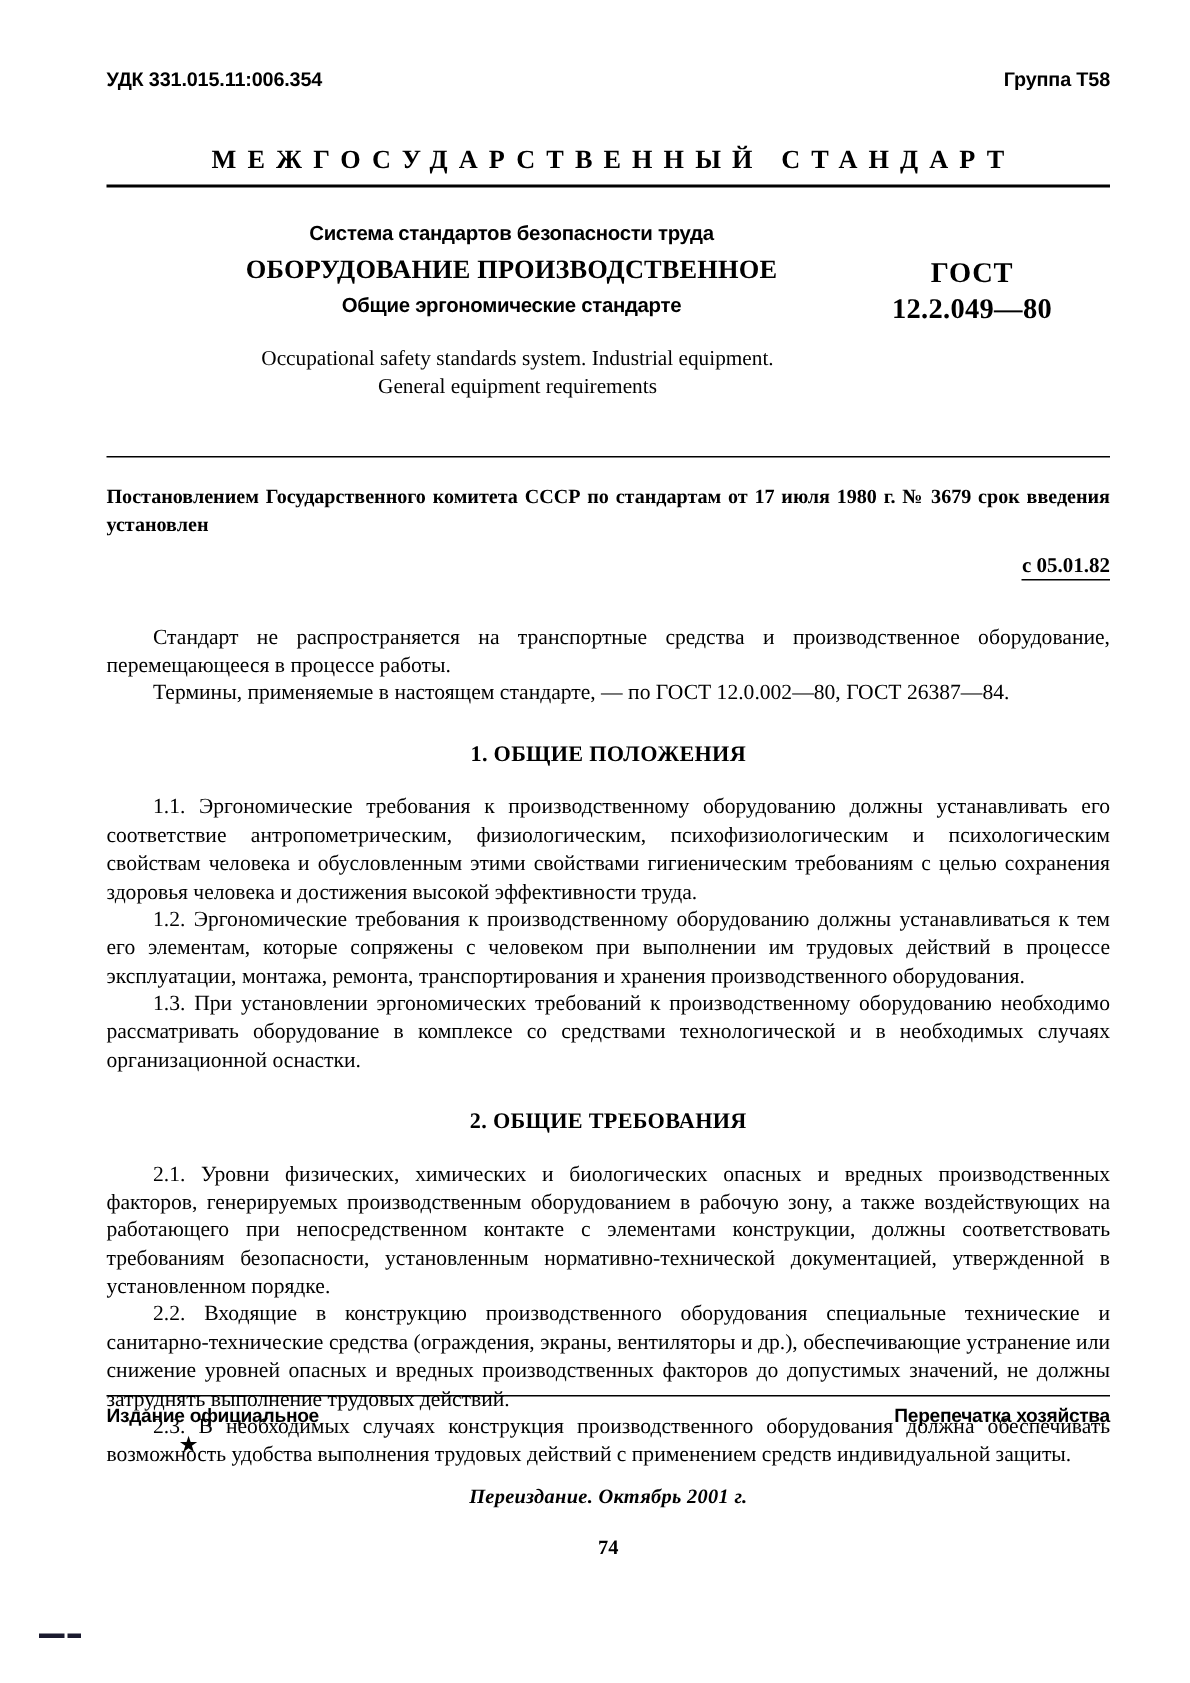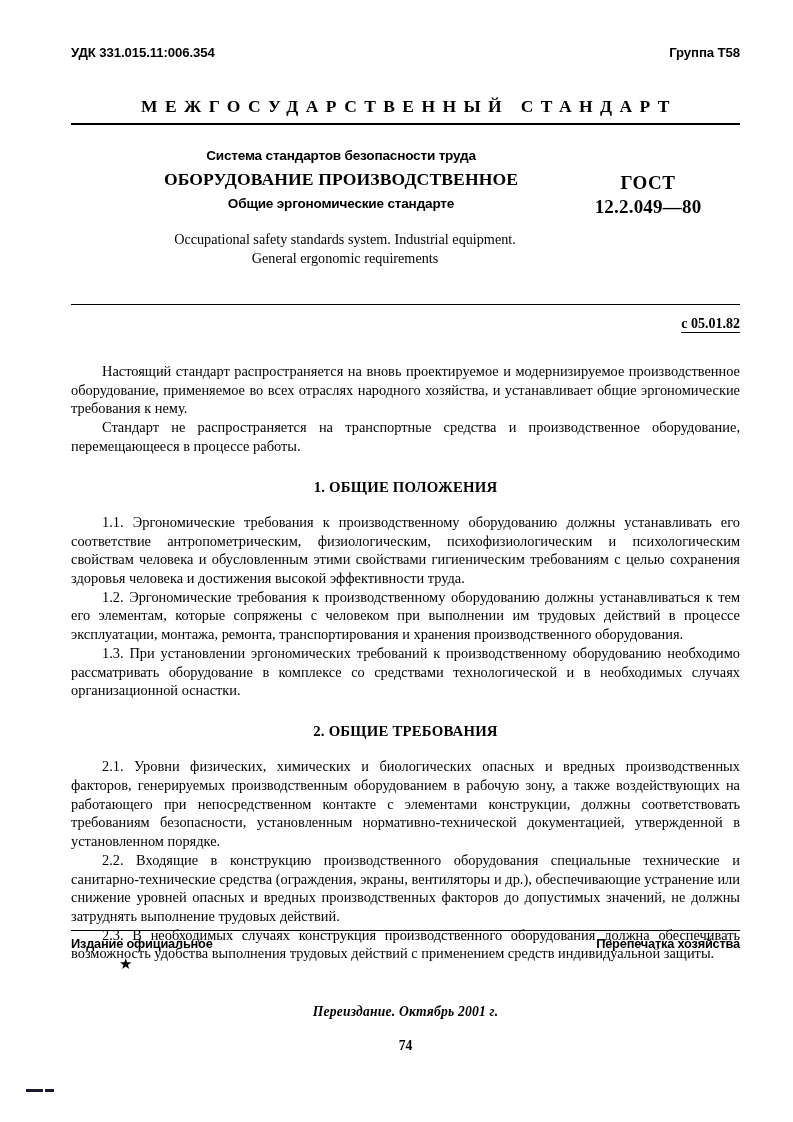--- a/index.html
+++ b/index.html
@@ -186,21 +186,21 @@
     margin-left: 48px;
     font-size: 15px;
     line-height: 1;
   }
   .reissue {
     text-align: center;
     font-family: "Liberation Serif", "DejaVu Serif", serif;
     font-style: italic;
     font-weight: bold;
     font-size: 13.6px;
-    margin-top: 32px;
+    margin-top: 18px;
     letter-spacing: 0.2px;
   }
   .pagenum {
     text-align: center;
     font-family: "Liberation Serif", "DejaVu Serif", serif;
     font-weight: bold;
     font-size: 13.6px;
     margin-top: 18px;
   }
 
@@ -235,41 +235,42 @@
   <div class="banner">МЕЖГОСУДАРСТВЕННЫЙ   СТАНДАРТ</div>
   <hr class="rule-thick">
 
   <div class="title-block">
     <div class="title-left">
       <div class="t-sub1">Система стандартов безопасности труда</div>
       <div class="t-main">ОБОРУДОВАНИЕ ПРОИЗВОДСТВЕННОЕ</div>
       <div class="t-sub2">Общие эргономические стандарте</div>
       <div class="t-en">
         <div>Occupational safety standards system. Industrial equipment.</div>
-        <div>General ergonomic requirements</div>
+        <div>General equipment requirements</div>
       </div>
     </div>
     <div class="gost-box">
       <div class="g1">ГОСТ</div>
       <div class="g2">12.2.049—80</div>
     </div>
   </div>
 
   <div class="sep-thin-wrap">
     <hr class="rule-thin">
   </div>
 
+  <div class="decree">Постановлением Государственного комитета СССР по стандартам от 17 июля 1980 г. № 3679 срок введения установлен</div>
   <div class="decree-date">
     <span>с 05.01.82</span>
   </div>
 
   <div class="body-text">
 
-    <p>Настоящий стандарт распространяется на вновь проектируемое и модернизируемое производственное оборудование, применяемое во всех отраслях народного хозяйства, и устанавливает общие эргономические требования к нему.</p>
     <p>Стандарт не распространяется на транспортные средства и производственное оборудование, перемещающееся в процессе работы.</p>
+    <p>Термины, применяемые в настоящем стандарте, — по ГОСТ 12.0.002—80, ГОСТ 26387—84.</p>
 
     <h2 class="section">1. ОБЩИЕ ПОЛОЖЕНИЯ</h2>
     <p>1.1. Эргономические требования к производственному оборудованию должны устанавливать его соответствие антропометрическим, физиологическим, психофизиологическим и психологическим свойствам человека и обусловленным этими свойствами гигиеническим требованиям с целью сохранения здоровья человека и достижения высокой эффективности труда.</p>
     <p>1.2. Эргономические требования к производственному оборудованию должны устанавливаться к тем его элементам, которые сопряжены с человеком при выполнении им трудовых действий в процессе эксплуатации, монтажа, ремонта, транспортирования и хранения производственного оборудования.</p>
     <p>1.3. При установлении эргономических требований к производственному оборудованию необходимо рассматривать оборудование в комплексе со средствами технологической и в необходимых случаях организационной оснастки.</p>
 
     <h2 class="section">2. ОБЩИЕ ТРЕБОВАНИЯ</h2>
     <p>2.1. Уровни физических, химических и биологических опасных и вредных производственных факторов, генерируемых производственным оборудованием в рабочую зону, а также воздействующих на работающего при непосредственном контакте с элементами конструкции, должны соответствовать требованиям безопасности, установленным нормативно-технической документацией, утвержденной в установленном порядке.</p>
     <p>2.2. Входящие в конструкцию производственного оборудования специальные технические и санитарно-технические средства (ограждения, экраны, вентиляторы и др.), обеспечивающие устранение или снижение уровней опасных и вредных производственных факторов до допустимых значений, не должны затруднять выполнение трудовых действий.</p>
     <p>2.3. В необходимых случаях конструкция производственного оборудования должна обеспечивать возможность удобства выполнения трудовых действий с применением средств индивидуальной защиты.</p>

